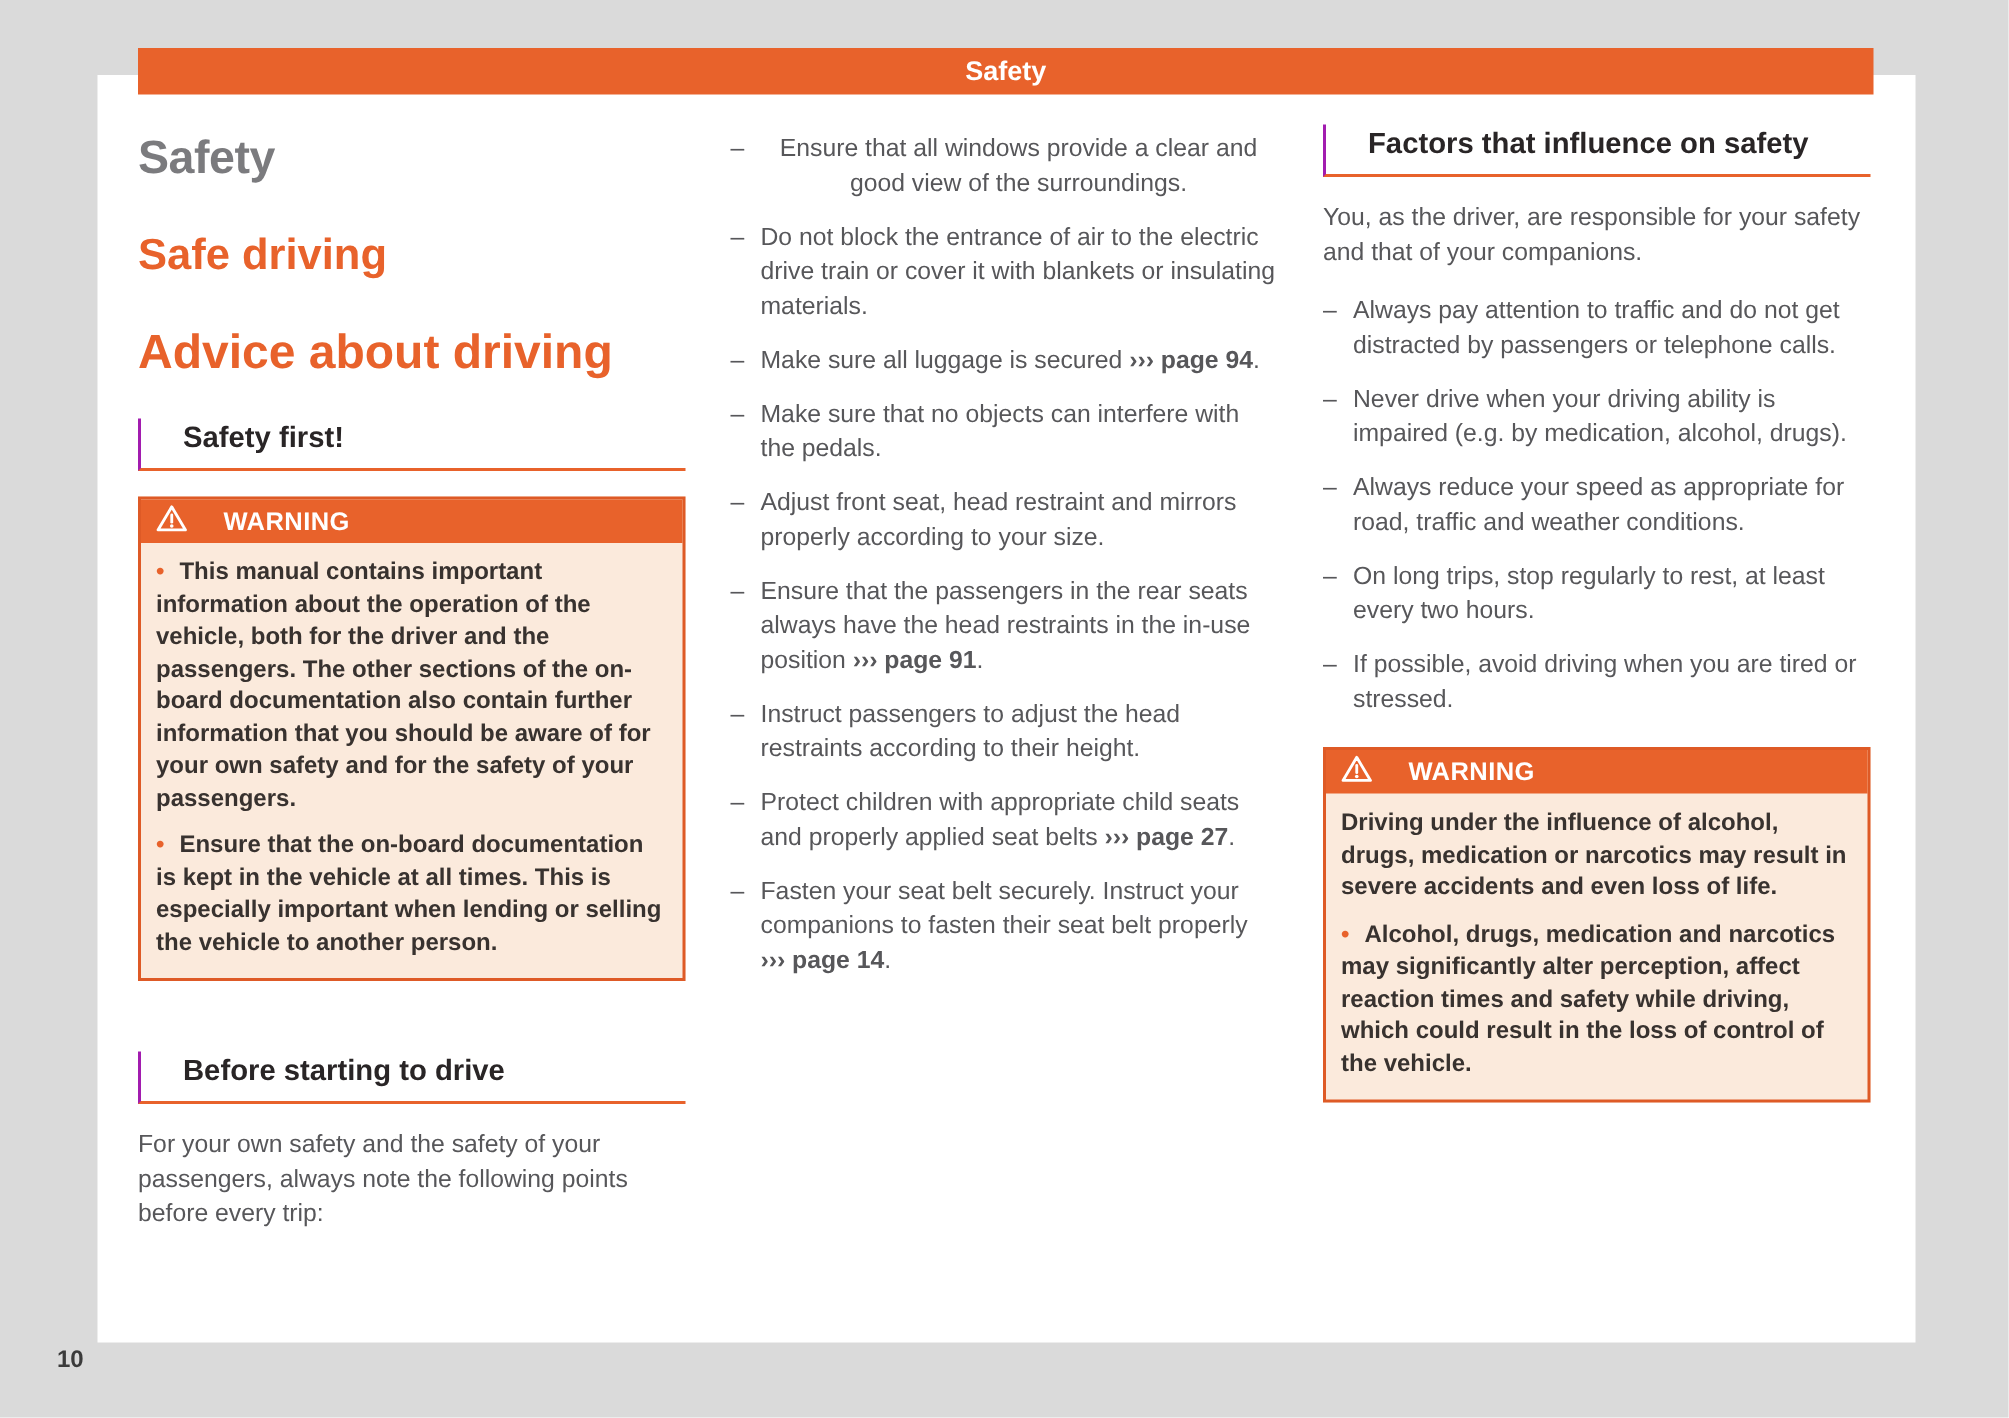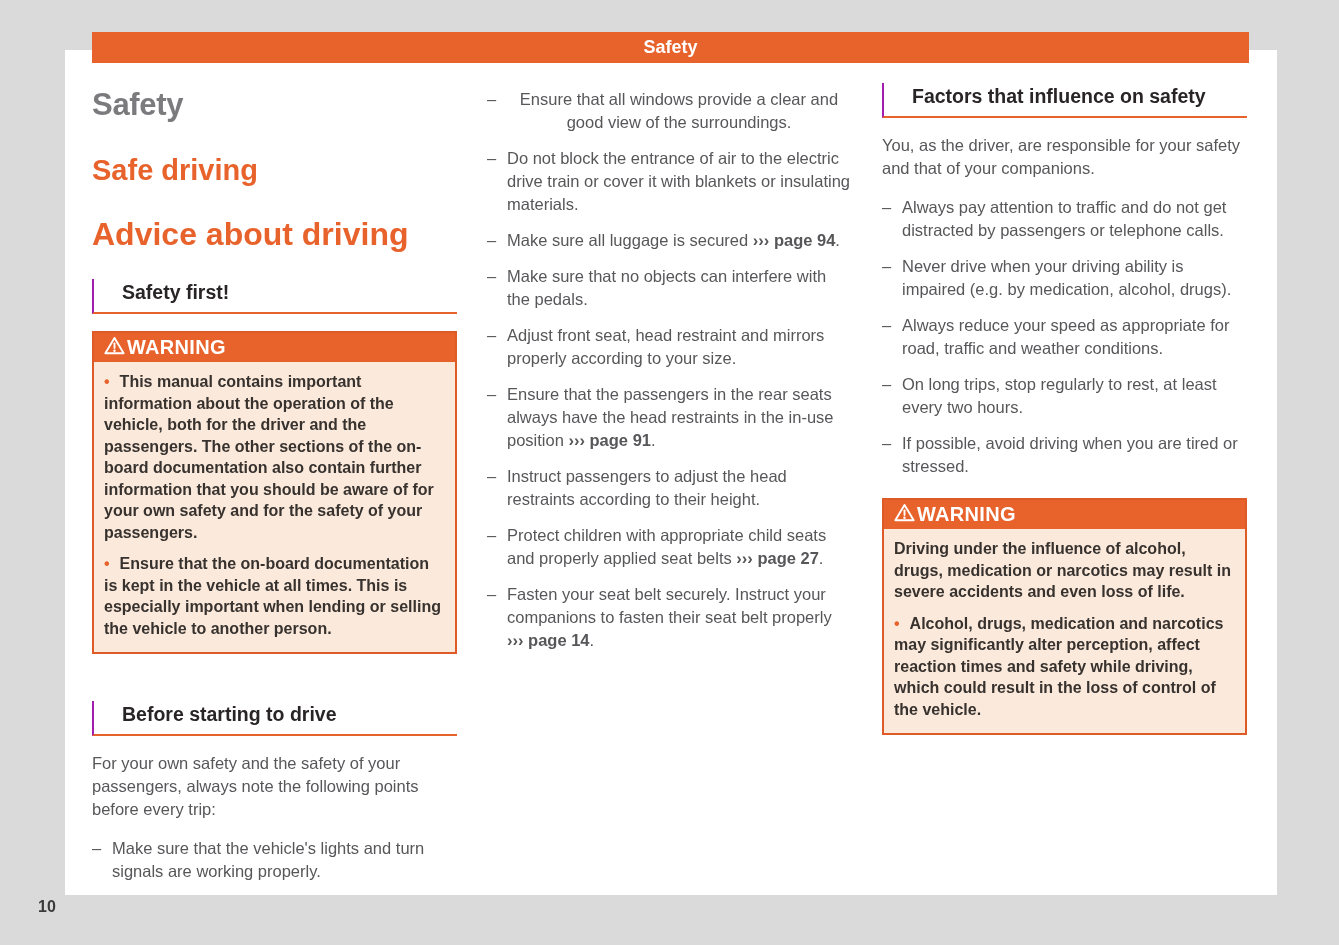--- a/index.html
+++ b/index.html
@@ -69,22 +69,22 @@
   .warning{
     margin-top:17px;
     border:2px solid #DE5A26;
     background:#FBEADC;
   }
   .warning-header{
     background:#E8622B;
     color:#FFFFFF;
     height:29px;
     display:flex;align-items:center;
-    padding:0 10px;gap:2px;
-    font-size:20px;font-weight:bold;
+    padding:0 10px;gap:24px;
+    font-size:17px;font-weight:bold;
     letter-spacing:0.3px;
   }
   .warning-body{padding:9px 11px 13px 10px;}
   .warn-p{
     margin:10px 0 0;
     font-size:16px;line-height:21.5px;
     font-weight:bold;color:#38322F;
   }
   .warn-p:first-child{margin-top:0;}
   .warn-p.bullet::before{
@@ -124,23 +124,20 @@
         <span>WARNING</span>
       </div>
       <div class="warning-body">
         <p class="warn-p bullet">This manual contains important information about the operation of the vehicle, both for the driver and the passengers. The other sections of the on-board documentation also contain further information that you should be aware of for your own safety and for the safety of your passengers.</p>
         <p class="warn-p bullet">Ensure that the on-board documentation is kept in the vehicle at all times. This is especially important when lending or selling the vehicle to another person.</p>
       </div>
     </div>
 
     <div class="sec-heading" style="margin-top:47px;">Before starting to drive</div>
     <p class="body-text intro" style="margin-bottom:0;">For your own safety and the safety of your passengers, always note the following points before every trip:</p>
-    <div class="dash-item" style="margin-top:16px;">
-      <span>Make sure that the vehicle's lights and turn signals are working properly.</span>
-    </div>
   </div>
 
   <div class="col col2">
     <div class="dash-item">
       <span>Ensure that all windows provide a clear and good view of the surroundings.</span>
     </div>
     <div class="dash-item">
       <span>Do not block the entrance of air to the electric drive train or cover it with blankets or insulating materials.</span>
     </div>
     <div class="dash-item">

